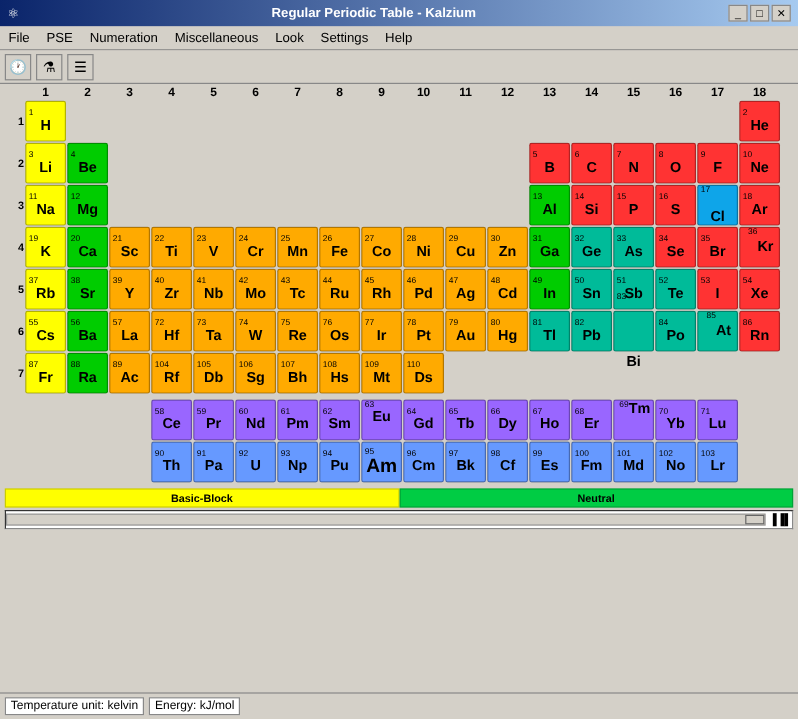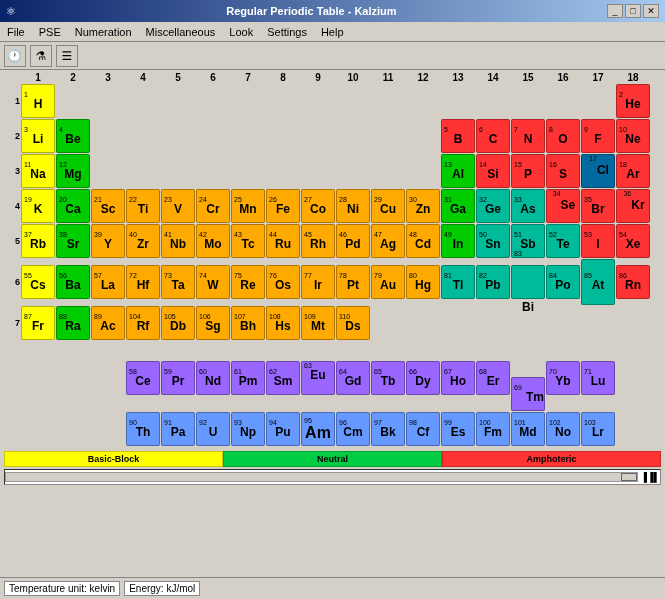--- a/index.html
+++ b/index.html
@@ -245,21 +245,21 @@
         <span style="font-size: 12px; font-weight: bold; line-height: 1.1;">Si</span>
       </div>
       <div style="width: 34px; height: 34px; display: flex; flex-direction: column; align-items: center; justify-content: center; font-size: 9px; border: 1px solid rgba(0, 0, 0, 0.3); border-radius: 2px; cursor: pointer; background: rgb(255, 51, 51);">
         <span style="font-size: 7px; line-height: 1; align-self: flex-start; padding-left: 2px;">15</span>
         <span style="font-size: 12px; font-weight: bold; line-height: 1.1;">P</span>
       </div>
       <div style="width: 34px; height: 34px; display: flex; flex-direction: column; align-items: center; justify-content: center; font-size: 9px; border: 1px solid rgba(0, 0, 0, 0.3); border-radius: 2px; cursor: pointer; background: rgb(255, 51, 51);">
         <span style="font-size: 7px; line-height: 1; align-self: flex-start; padding-left: 2px;">16</span>
         <span style="font-size: 12px; font-weight: bold; line-height: 1.1;">S</span>
       </div>
-      <div style="width: 34px; height: 34px; display: flex; align-items: center; justify-content: center; font-size: 9px; border: 1px solid rgba(0, 0, 0, 0.3); border-radius: 2px; cursor: pointer; background: #0369a1;">
+      <div style="width: 34px; height: 34px; display: flex; flex-direction: column; align-items: center; justify-content: space-between; font-size: 9px; border: 1px solid rgba(0, 0, 0, 0.3); border-radius: 2px; cursor: pointer; background: #0ea5e9;">
         <span style="font-size: 7px; line-height: 1; align-self: flex-start; padding-left: 2px;">17</span>
         <span style="font-size: 12px; font-weight: bold; line-height: 1.1;">Cl</span>
       </div>
       <div style="width: 34px; height: 34px; display: flex; flex-direction: column; align-items: center; justify-content: center; font-size: 9px; border: 1px solid rgba(0, 0, 0, 0.3); border-radius: 2px; cursor: pointer; background: rgb(255, 51, 51);">
         <span style="font-size: 7px; line-height: 1; align-self: flex-start; padding-left: 2px;">18</span>
         <span style="font-size: 12px; font-weight: bold; line-height: 1.1;">Ar</span>
       </div>
     </div>
     <div style="display: flex; align-items: center; gap: 1px; margin-bottom: 1px;">
       <span style="font-size: 9px; width: 16px; text-align: right; font-weight: bold; display: inline-block;">4</span>
@@ -316,21 +316,21 @@
         <span style="font-size: 12px; font-weight: bold; line-height: 1.1;">Ga</span>
       </div>
       <div style="width: 34px; height: 34px; display: flex; flex-direction: column; align-items: center; justify-content: center; font-size: 9px; border: 1px solid rgba(0, 0, 0, 0.3); border-radius: 2px; cursor: pointer; background: rgb(0, 187, 153);">
         <span style="font-size: 7px; line-height: 1; align-self: flex-start; padding-left: 2px;">32</span>
         <span style="font-size: 12px; font-weight: bold; line-height: 1.1;">Ge</span>
       </div>
       <div style="width: 34px; height: 34px; display: flex; flex-direction: column; align-items: center; justify-content: center; font-size: 9px; border: 1px solid rgba(0, 0, 0, 0.3); border-radius: 2px; cursor: pointer; background: rgb(0, 187, 153);">
         <span style="font-size: 7px; line-height: 1; align-self: flex-start; padding-left: 2px;">33</span>
         <span style="font-size: 12px; font-weight: bold; line-height: 1.1;">As</span>
       </div>
-      <div style="width: 34px; height: 34px; display: flex; align-items: center; justify-content: center; font-size: 9px; border: 1px solid rgba(0, 0, 0, 0.3); border-radius: 2px; cursor: pointer; background: rgb(255, 51, 51);">
+      <div style="width: 34px; height: 34px; display: flex; flex-direction: column; align-items: center; justify-content: center; font-size: 9px; border: 1px solid rgba(0, 0, 0, 0.3); border-radius: 2px; cursor: pointer; background: rgb(255, 51, 51);">
         <span style="font-size: 7px; line-height: 1; align-self: flex-start; padding-left: 2px;">34</span>
         <span style="font-size: 12px; font-weight: bold; line-height: 1.1;">Se</span>
       </div>
       <div style="width: 34px; height: 34px; display: flex; flex-direction: column; align-items: center; justify-content: center; font-size: 9px; border: 1px solid rgba(0, 0, 0, 0.3); border-radius: 2px; cursor: pointer; background: rgb(255, 51, 51);">
         <span style="font-size: 7px; line-height: 1; align-self: flex-start; padding-left: 2px;">35</span>
         <span style="font-size: 12px; font-weight: bold; line-height: 1.1;">Br</span>
       </div>
       <div style="width: 34px; height: 34px; display: flex; flex-direction: row; align-items: center; justify-content: center; font-size: 9px; border: 1px solid rgba(0, 0, 0, 0.3); border-radius: 2px; cursor: pointer; background: rgb(255, 51, 51);">
         <span style="font-size: 7px; line-height: 1; align-self: flex-start; padding-left: 2px;">36</span>
         <span style="font-size: 12px; font-weight: bold; line-height: 1.1;">Kr</span>
@@ -470,21 +470,21 @@
         <span style="font-size: 12px; font-weight: bold; line-height: 1.1;">Pb</span>
       </div>
       <div style="width: 34px; height: 34px; display: flex; flex-direction: column; align-items: center; justify-content: center; font-size: 9px; border: 1px solid rgba(0, 0, 0, 0.3); border-radius: 2px; cursor: pointer; background: rgb(0, 187, 153); gap: 44px;">
         <span style="font-size: 7px; line-height: 1; align-self: flex-start; padding-left: 2px;">83</span>
         <span style="font-size: 12px; font-weight: bold; line-height: 1.1;">Bi</span>
       </div>
       <div style="width: 34px; height: 34px; display: flex; flex-direction: column; align-items: center; justify-content: center; font-size: 9px; border: 1px solid rgba(0, 0, 0, 0.3); border-radius: 2px; cursor: pointer; background: rgb(0, 187, 153);">
         <span style="font-size: 7px; line-height: 1; align-self: flex-start; padding-left: 2px;">84</span>
         <span style="font-size: 12px; font-weight: bold; line-height: 1.1;">Po</span>
       </div>
-      <div style="width: 34px; height: 46px; display: flex; flex-direction: column; align-items: center; justify-content: center; font-size: 9px; border: 1px solid rgba(0, 0, 0, 0.3); border-radius: 2px; cursor: pointer; background: rgb(0, 187, 153);">
+      <div style="width: 34px; height: 34px; display: flex; flex-direction: row; align-items: center; justify-content: center; font-size: 9px; border: 1px solid rgba(0, 0, 0, 0.3); border-radius: 2px; cursor: pointer; background: rgb(0, 187, 153);">
         <span style="font-size: 7px; line-height: 1; align-self: flex-start; padding-left: 2px;">85</span>
         <span style="font-size: 12px; font-weight: bold; line-height: 1.1;">At</span>
       </div>
       <div style="width: 34px; height: 34px; display: flex; flex-direction: column; align-items: center; justify-content: center; font-size: 9px; border: 1px solid rgba(0, 0, 0, 0.3); border-radius: 2px; cursor: pointer; background: rgb(255, 51, 51);">
         <span style="font-size: 7px; line-height: 1; align-self: flex-start; padding-left: 2px;">86</span>
         <span style="font-size: 12px; font-weight: bold; line-height: 1.1;">Rn</span>
       </div>
     </div>
     <div style="display: flex; align-items: center; gap: 1px; margin-bottom: 1px;">
       <span style="font-size: 9px; width: 16px; text-align: right; font-weight: bold; display: inline-block;">7</span>
@@ -580,21 +580,21 @@
         <span style="font-size: 12px; font-weight: bold; line-height: 1.1;">Dy</span>
       </div>
       <div style="width: 34px; height: 34px; display: flex; flex-direction: column; align-items: center; justify-content: center; font-size: 9px; border: 1px solid rgba(0, 0, 0, 0.3); border-radius: 2px; cursor: pointer; background: rgb(153, 102, 255);">
         <span style="font-size: 7px; line-height: 1; align-self: flex-start; padding-left: 2px;">67</span>
         <span style="font-size: 12px; font-weight: bold; line-height: 1.1;">Ho</span>
       </div>
       <div style="width: 34px; height: 34px; display: flex; flex-direction: column; align-items: center; justify-content: center; font-size: 9px; border: 1px solid rgba(0, 0, 0, 0.3); border-radius: 2px; cursor: pointer; background: rgb(153, 102, 255);">
         <span style="font-size: 7px; line-height: 1; align-self: flex-start; padding-left: 2px;">68</span>
         <span style="font-size: 12px; font-weight: bold; line-height: 1.1;">Er</span>
       </div>
-      <div style="width: 34px; height: 34px; display: flex; flex-direction: column; align-items: flex-end; justify-content: center; font-size: 9px; border: 1px solid rgba(0, 0, 0, 0.3); border-radius: 2px; cursor: pointer; background: rgb(153, 102, 255); margin-top: 32px;">
+      <div style="width: 34px; height: 34px; display: flex; flex-direction: row; align-items: flex-start; justify-content: center; font-size: 9px; border: 1px solid rgba(0, 0, 0, 0.3); border-radius: 2px; cursor: pointer; background: rgb(153, 102, 255);">
         <span style="font-size: 7px; line-height: 1; align-self: flex-start; padding-left: 2px;">69</span>
         <span style="font-size: 12px; font-weight: bold; line-height: 1.1;">Tm</span>
       </div>
       <div style="width: 34px; height: 34px; display: flex; flex-direction: column; align-items: center; justify-content: center; font-size: 9px; border: 1px solid rgba(0, 0, 0, 0.3); border-radius: 2px; cursor: pointer; background: rgb(153, 102, 255);">
         <span style="font-size: 7px; line-height: 1; align-self: flex-start; padding-left: 2px;">70</span>
         <span style="font-size: 12px; font-weight: bold; line-height: 1.1;">Yb</span>
       </div>
       <div style="width: 34px; height: 34px; display: flex; flex-direction: column; align-items: center; justify-content: center; font-size: 9px; border: 1px solid rgba(0, 0, 0, 0.3); border-radius: 2px; cursor: pointer; background: rgb(153, 102, 255);">
         <span style="font-size: 7px; line-height: 1; align-self: flex-start; padding-left: 2px;">71</span>
         <span style="font-size: 12px; font-weight: bold; line-height: 1.1;">Lu</span>
@@ -662,21 +662,20 @@
         <span style="font-size: 7px; line-height: 1; align-self: flex-start; padding-left: 2px;">103</span>
         <span style="font-size: 12px; font-weight: bold; line-height: 1.1;">Lr</span>
       </div>
       <div style="width: 34px; height: 34px; display: flex; flex-direction: column; align-items: center; justify-content: center; font-size: 9px; border: none; border-radius: 2px; cursor: pointer; background: transparent;"></div>
     </div>
   </div>
 
 <div class="legend-bar" id="legend-bar" style="margin:2px 4px;">
 <div style="flex: 1 1 0%; background: rgb(255, 255, 0); display: flex; align-items: center; justify-content: center; font-size: 9px; font-weight: bold; border: 1px solid rgba(0, 0, 0, 0.2); height: 16px;">Basic-Block</div>
     <div style="flex: 1 1 0%; background: rgb(0, 204, 68); display: flex; align-items: center; justify-content: center; font-size: 9px; font-weight: bold; border: 1px solid rgba(0, 0, 0, 0.2); height: 16px;">Neutral</div>
-    <div style="flex: 1 1 0%; background: rgb(255, 51, 51); display: flex; align-items: center; justify-content: center; font-size: 9px; font-weight: bold; border: 1px solid rgba(0, 0, 0, 0.2); height: 16px;">Amphoteric</div>
   </div>
 
 <div style="margin:2px 4px; display:flex; align-items:center; background:#fff; border:1px inset #888; height:16px;">
   <div style="flex:1; height:10px; background:#d4d0c8; border:1px solid #999; position:relative;">
     <div style="position:absolute; right:0; width:16px; height:100%; background:#d4d0c8; border:1px solid #666;"></div>
   </div>
   <span style="font-size:9px; margin-left:3px;">▐▐▌</span>
 </div>
 
 <div class="status-bar">

